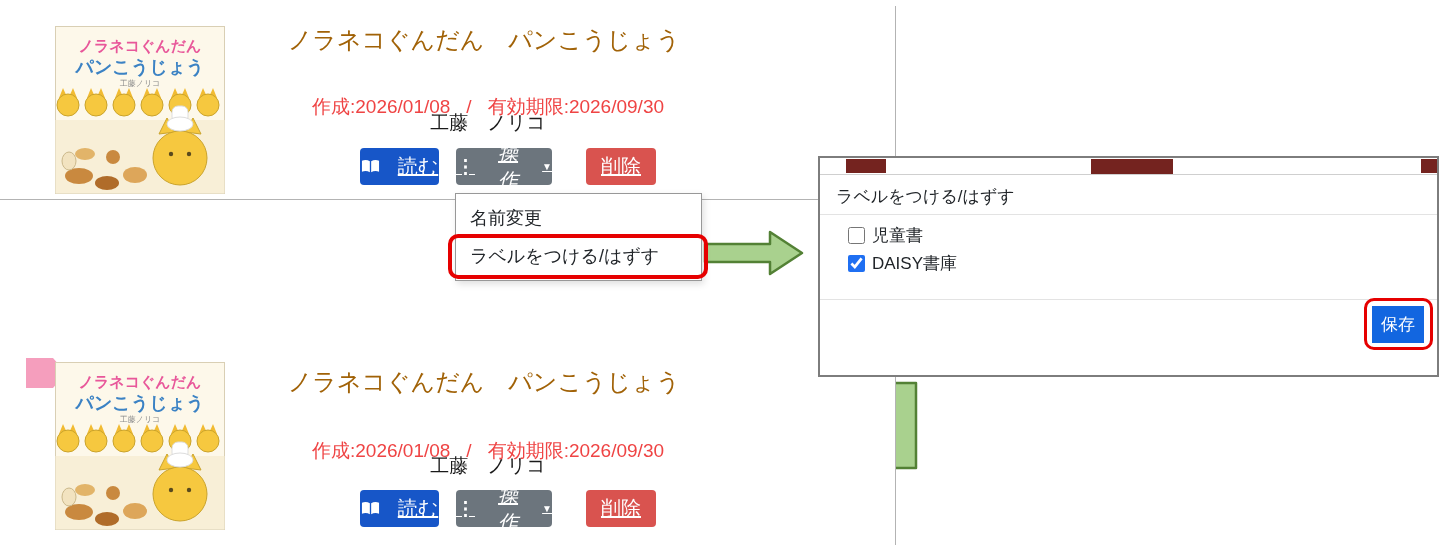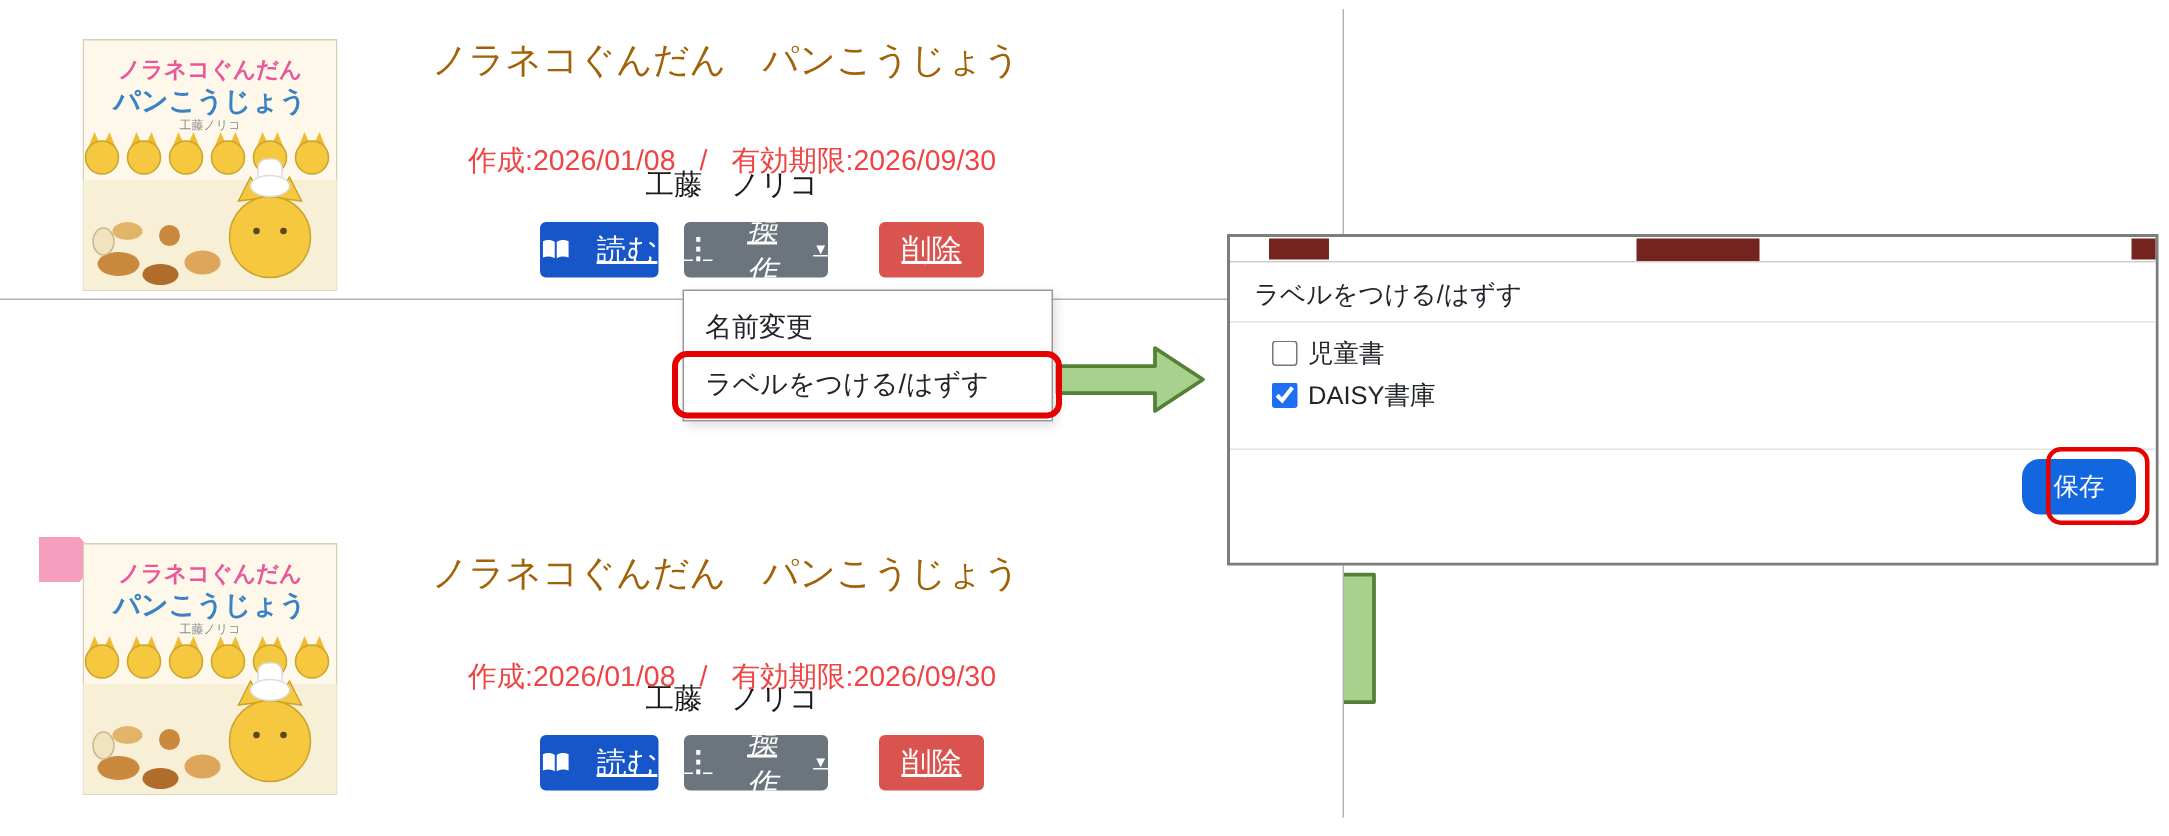--- a/index.html
+++ b/index.html
@@ -62,22 +62,22 @@
   .modal-title { position: absolute; left: 16px; top: 10px; font-size: 17px; color: #212529; }
   .hr { position: absolute; left: 0; right: 0; border-top: 1px solid #e3e3e3; }
   .hr-title { top: 39px; }
   .hr-footer { top: 124px; }
   .check-row { position: absolute; left: 16px; display: flex; align-items: center; gap: 7px;
                font-size: 17px; color: #212529; cursor: pointer; margin-left: 12px; }
   .check-row.row1 { top: 49px; }
   .check-row.row2 { top: 77px; }
   .check-row input[type="checkbox"] { width: 17px; height: 17px; margin: 0;
                accent-color: var(--checkbox-checked-blue, #1f6ff2); cursor: pointer; }
-  .btn-save { position: absolute; right: 13px; top: 131px; width: 76px; height: 37px;
-              background: var(--save-button-blue, #1266e0); color: #fff; border: none; border-radius: 12px;
+  .btn-save { position: absolute; right: 13px; top: 131px; width: 52px; height: 37px;
+              background: var(--save-button-blue, #1266e0); color: #fff; border: none; border-radius: 0;
               font-size: 17px; cursor: pointer; font-family: "Liberation Sans", sans-serif; }
   .annotation-save { right: 4px; top: 123px; width: 69px; height: 52px; border-width: 3.5px; }
 
   
   .arrow { position: absolute; }
   .arrow polygon { fill: var(--arrow-fill-green, #a9d18e); stroke: var(--arrow-stroke-green, #538135);
                    stroke-width: 2.5; stroke-linejoin: round; }
 
   
   .pink-tag { position: absolute; left: 26px; top: 13px; z-index: 0; }

